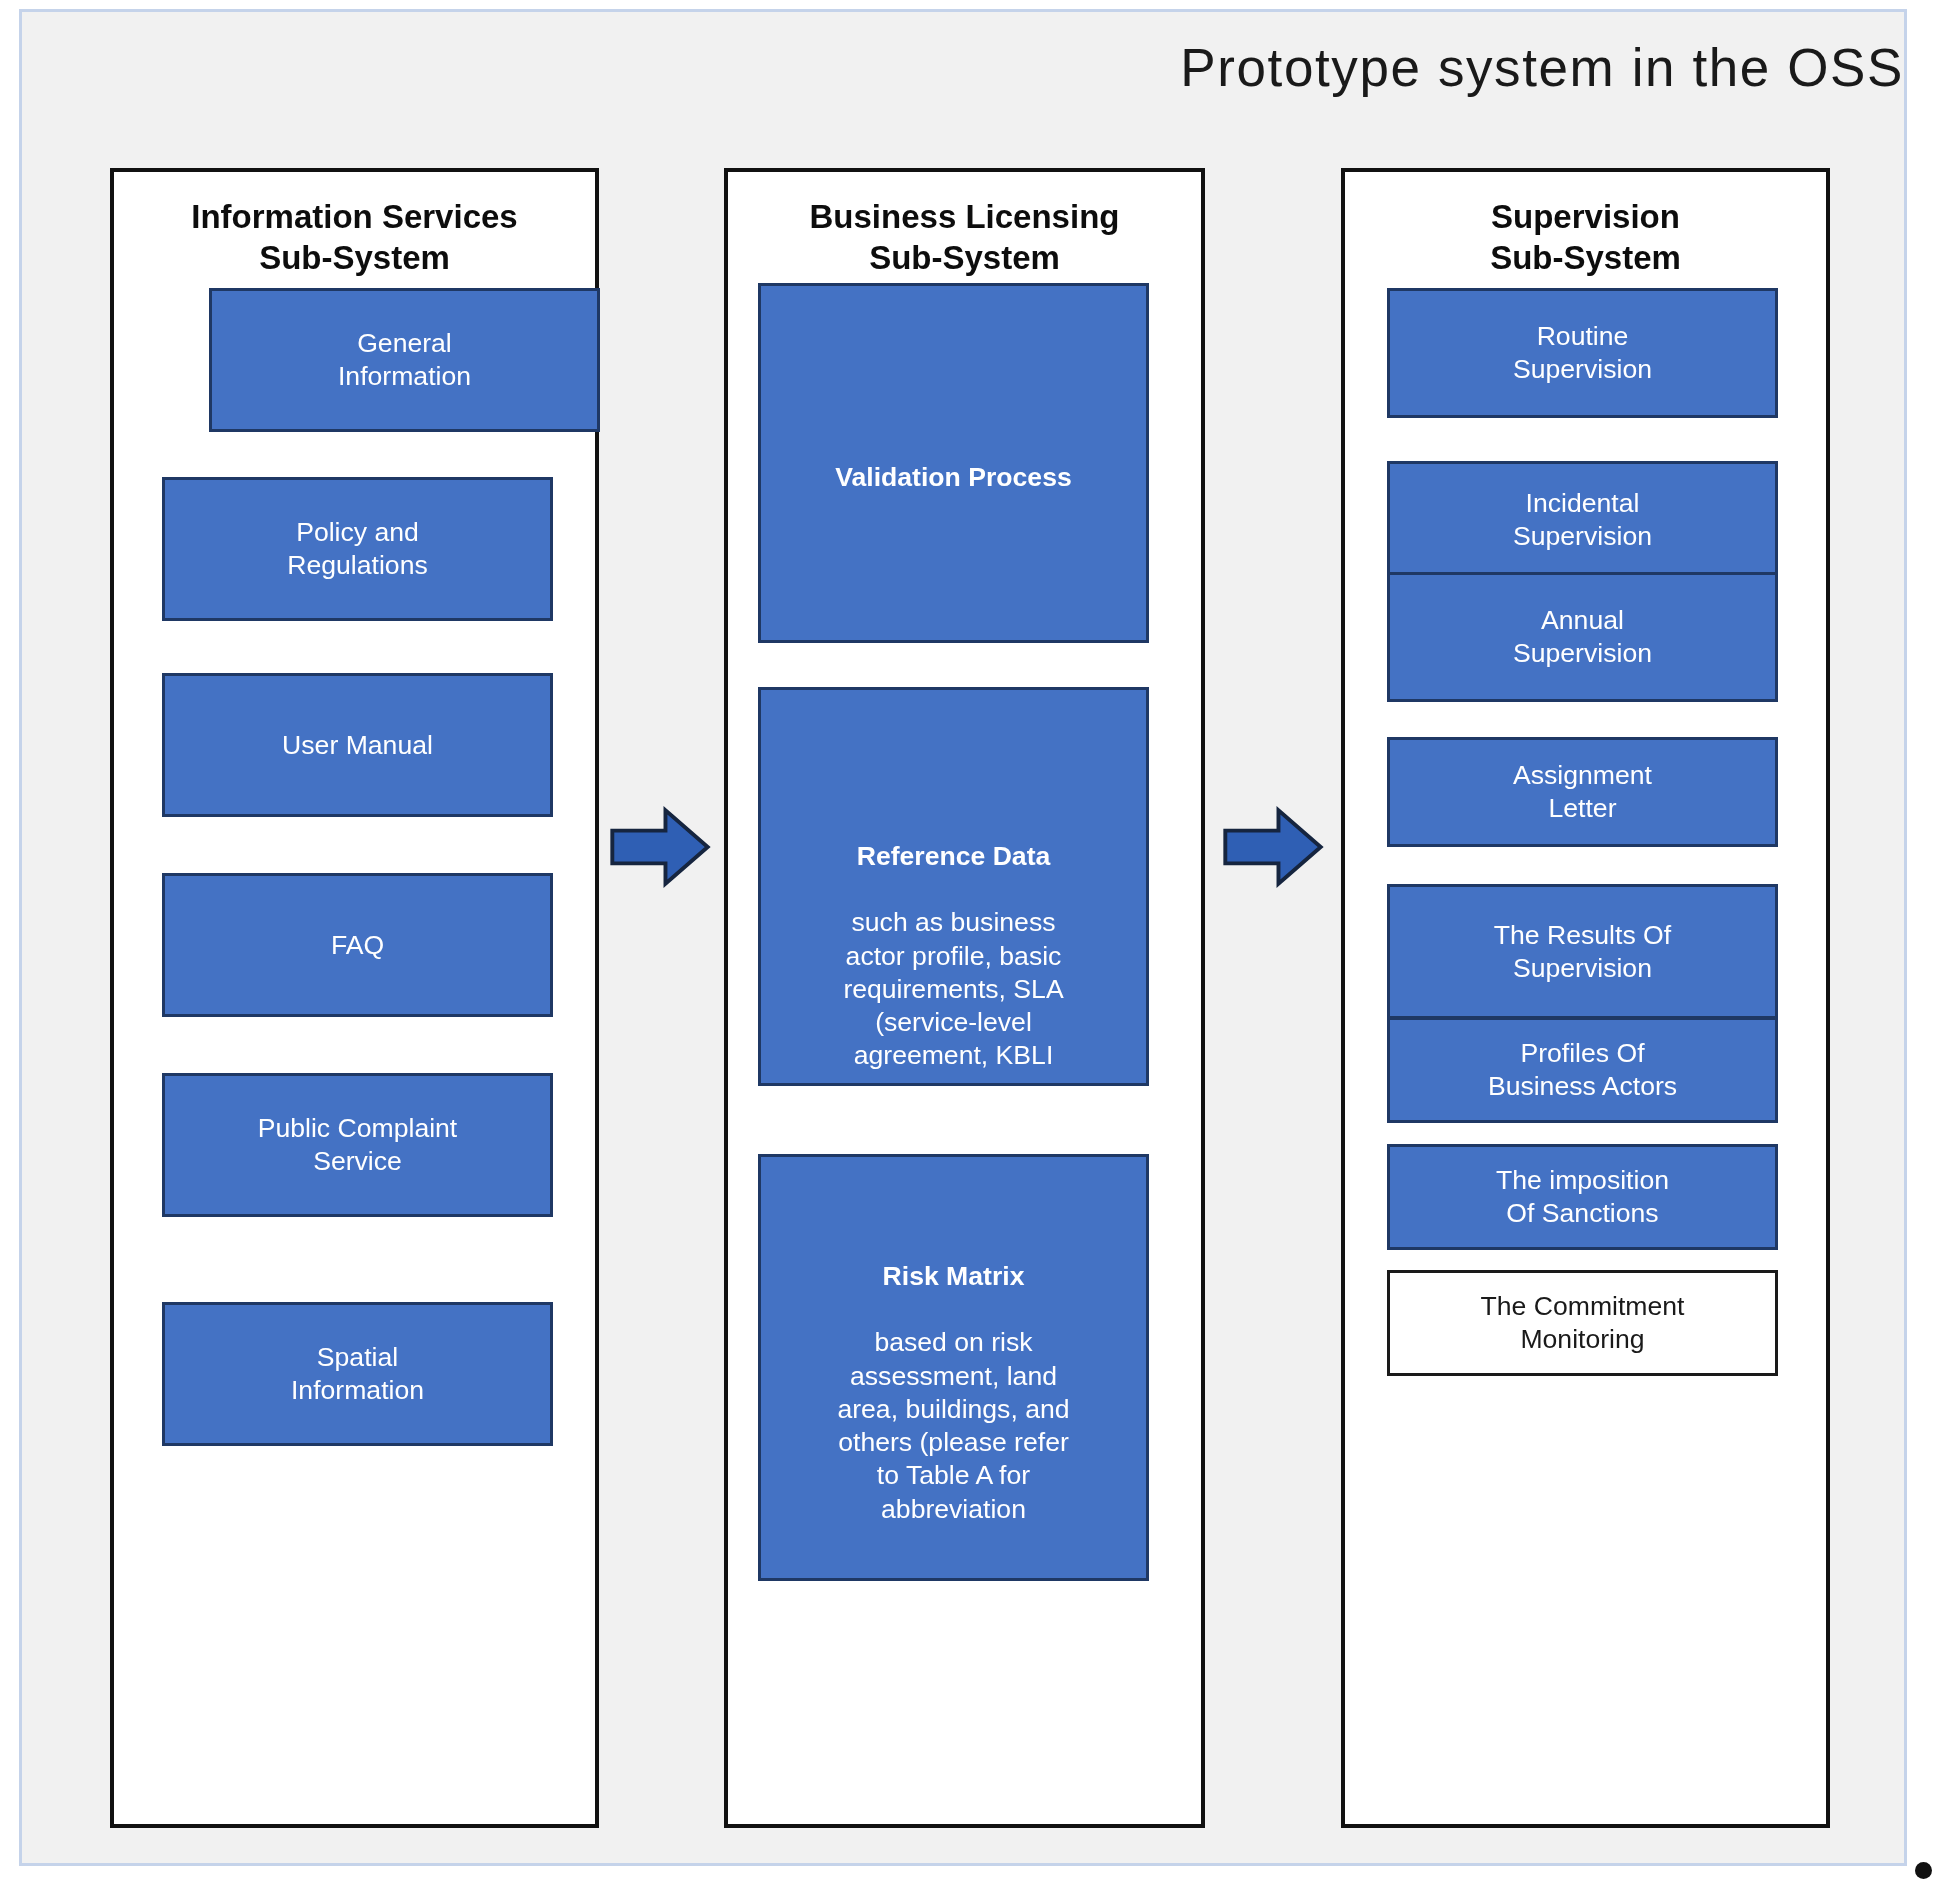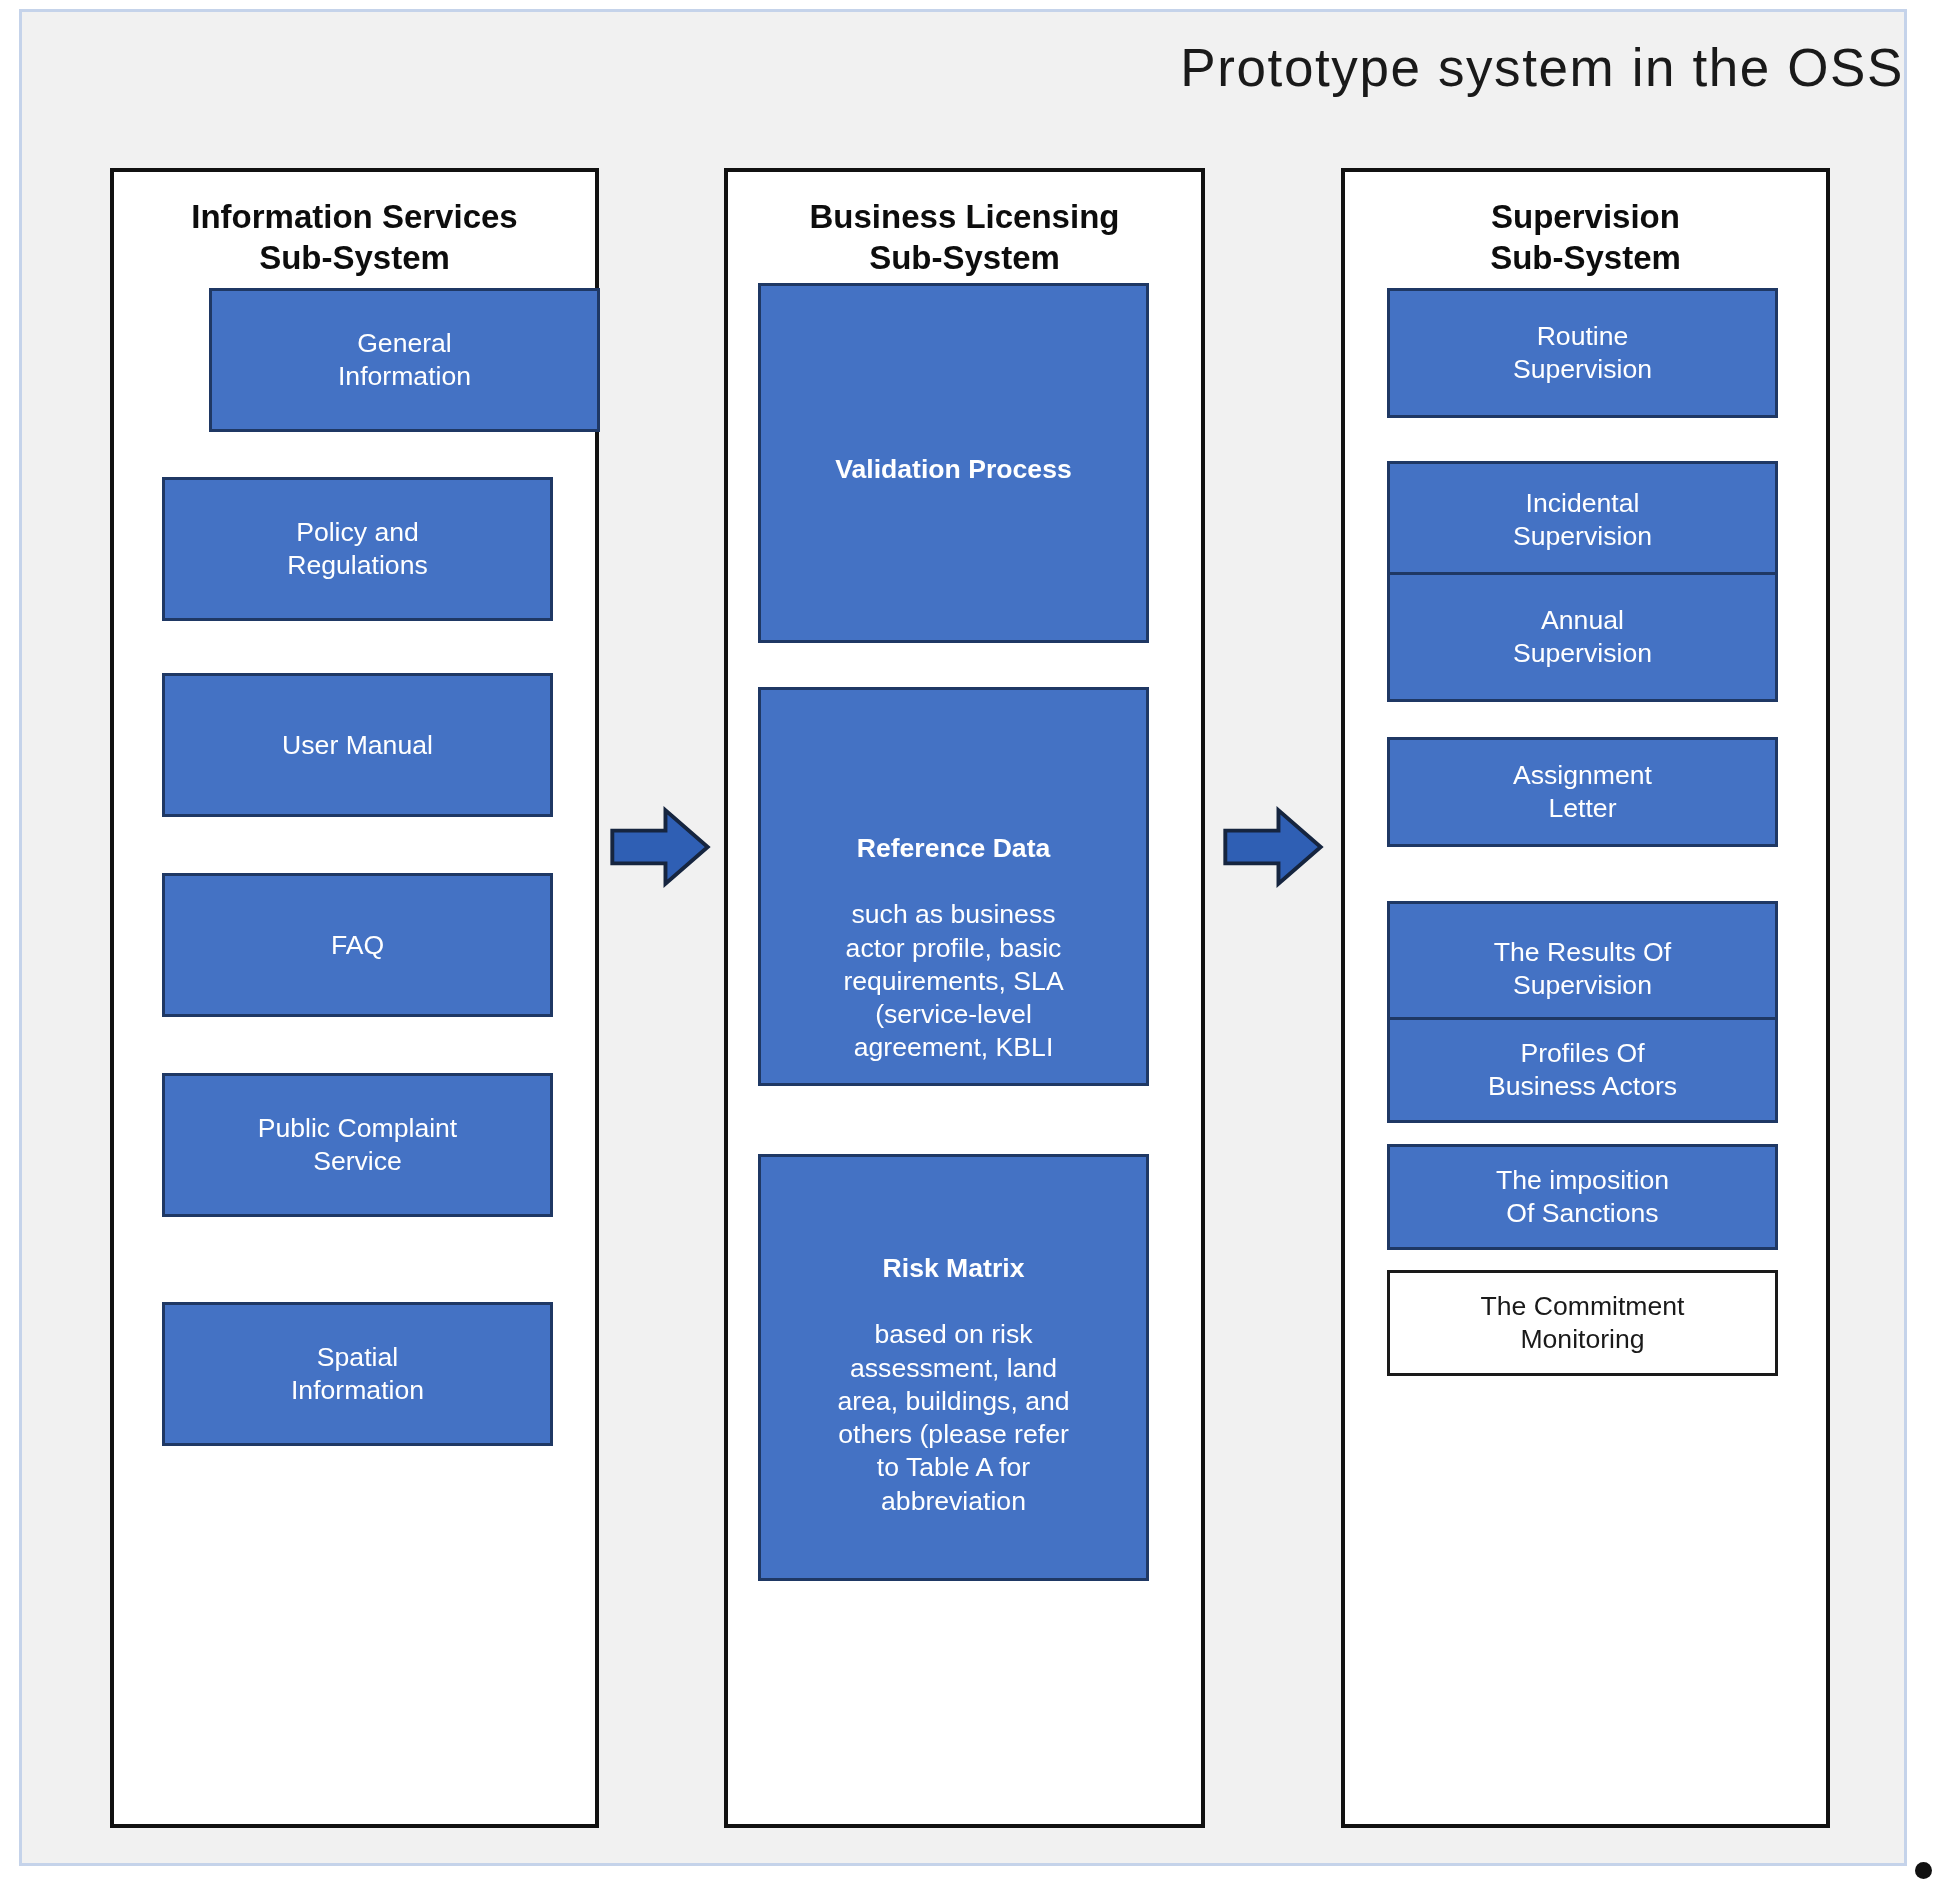--- a/index.html
+++ b/index.html
@@ -90,21 +90,21 @@
   .node.plain {
     background: #ffffff;
     border: 3.1px solid #1a1a1a;
     color: #1a1a1a;
   }
   .node .lead {
     font-weight: bold;
   }
   .node.rich {
     display: block;
-    padding-top: 0;
+    padding-top: 8px;
   }
   .node-inner {
     width: 100%;
     text-align: center;
   }
 
   
   .arrow {
     position: absolute;
     width: 102px;
@@ -195,21 +195,21 @@
 
       <div class="node" style="left:42px; top:289px; width:391px; height:117px;">Incidental
 Supervision</div>
 
       <div class="node" style="left:42px; top:400px; width:391px; height:130px;">Annual
 Supervision</div>
 
       <div class="node" style="left:42px; top:565px; width:391px; height:110px;">Assignment
 Letter</div>
 
-      <div class="node" style="left:42px; top:712px; width:391px; height:135px;margin-top:17px;">The Results Of
+      <div class="node" style="left:42px; top:712px; width:391px; height:135px;">The Results Of
 Supervision</div>
 
       <div class="node" style="left:42px; top:845px; width:391px; height:106px;">Profiles Of
 Business Actors</div>
 
       <div class="node" style="left:42px; top:972px; width:391px; height:106px;">The imposition
 Of Sanctions</div>
 
       <div class="node plain" style="left:42px; top:1098px; width:391px; height:106px;">The Commitment
 Monitoring</div>

